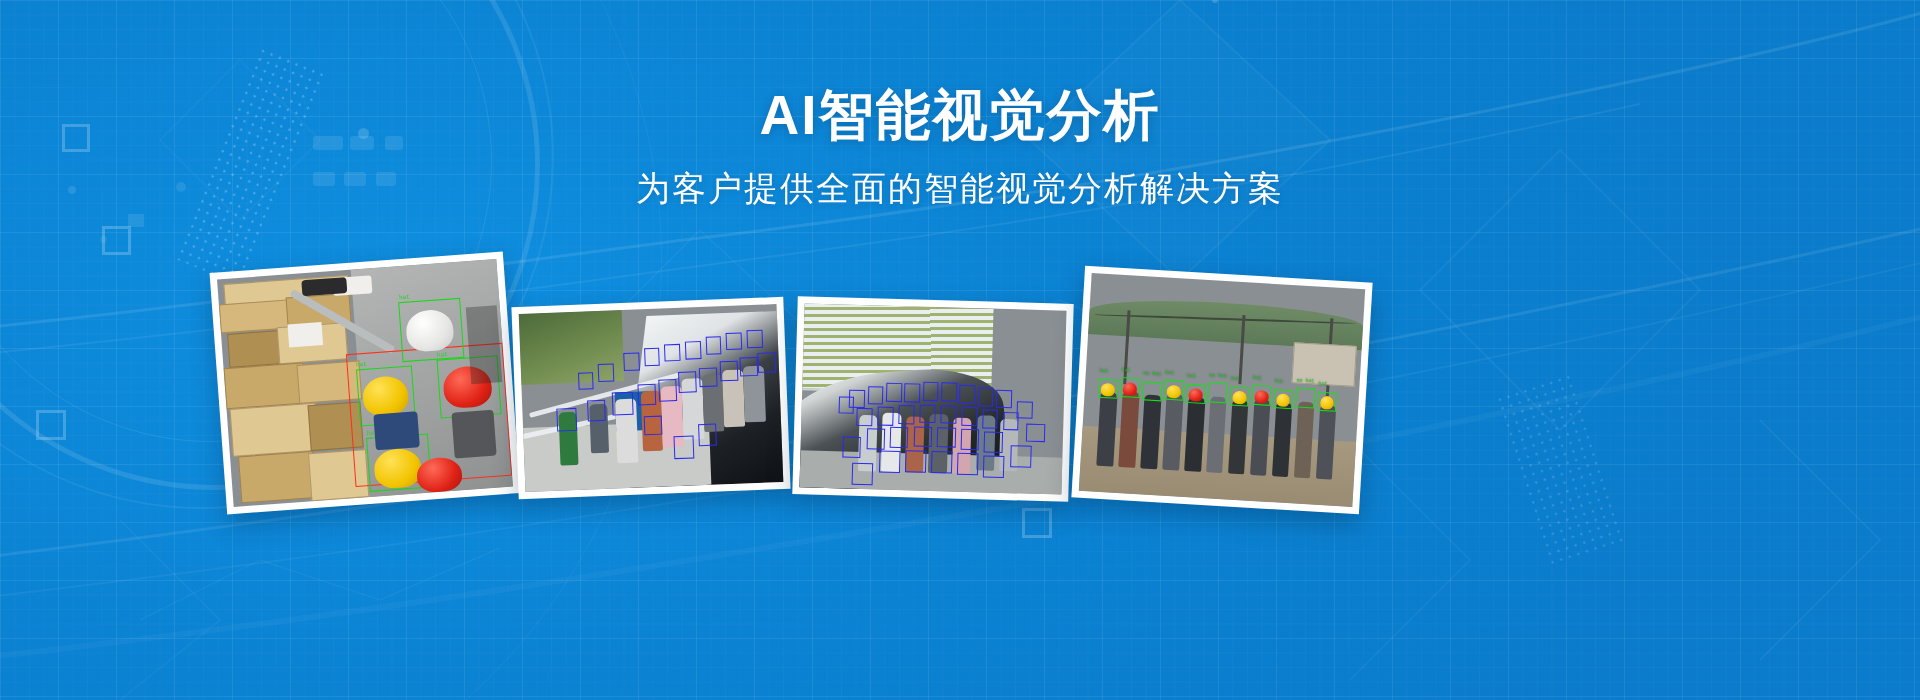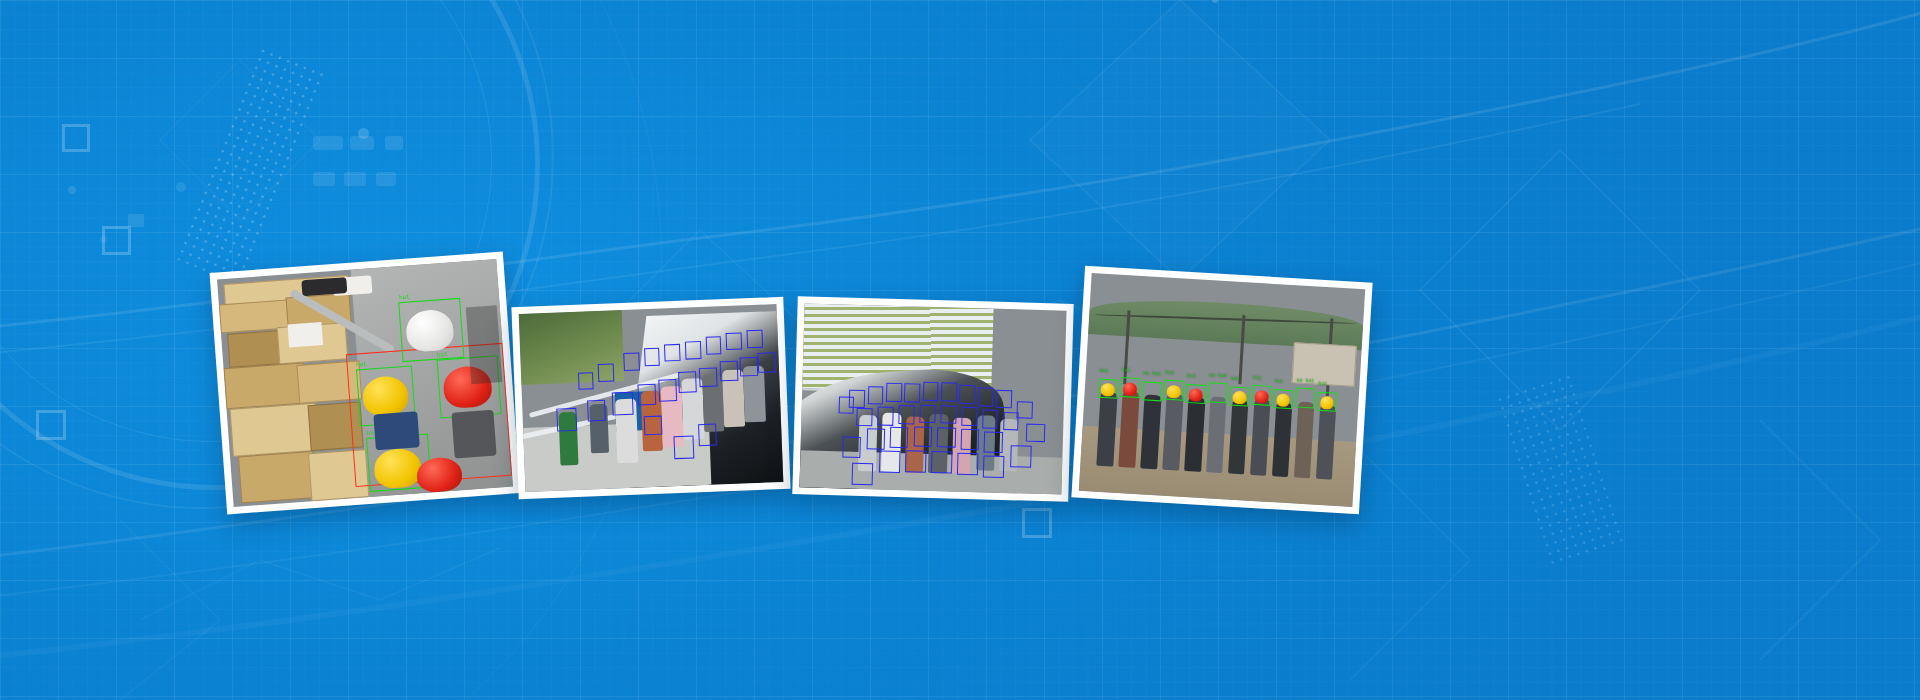--- a/index.html
+++ b/index.html
@@ -222,20 +222,24 @@
   <div class="sq fill-soft" style="left:350px;top:136px;width:24px;height:14px;border-radius:3px;"></div>
   <div class="sq fill-soft" style="left:385px;top:136px;width:18px;height:14px;border-radius:3px;"></div>
   <div class="sq fill-soft" style="left:313px;top:172px;width:22px;height:14px;border-radius:3px;"></div>
   <div class="sq fill-soft" style="left:344px;top:172px;width:22px;height:14px;border-radius:3px;"></div>
   <div class="sq fill-soft" style="left:376px;top:172px;width:20px;height:14px;border-radius:3px;"></div>
   <div class="dot" style="left:358px;top:128px;width:11px;height:11px;"></div>
   <div class="dot" style="left:68px;top:186px;width:8px;height:8px;opacity:.7;"></div>
   <div class="dot" style="left:176px;top:182px;width:10px;height:10px;opacity:.6;"></div>
   <div class="dot" style="left:100px;top:236px;width:7px;height:7px;opacity:.5;"></div>
 
+  <div class="text-block">
+    <h1 class="title">AI智能视觉分析</h1>
+    <p class="subtitle">为客户提供全面的智能视觉分析解决方案</p>
+  </div>
 
   <div class="cards">
 
     <div class="card c1">
       <div class="photo p1">
         <div class="floor"></div>
 
         <div class="boxstack b3" style="left:2%;top:2%;width:44%;height:9%;"></div>
         <div class="boxstack" style="left:0%;top:11%;width:26%;height:12%;"></div>
         <div class="boxstack b2" style="left:24%;top:10%;width:22%;height:13%;"></div>

